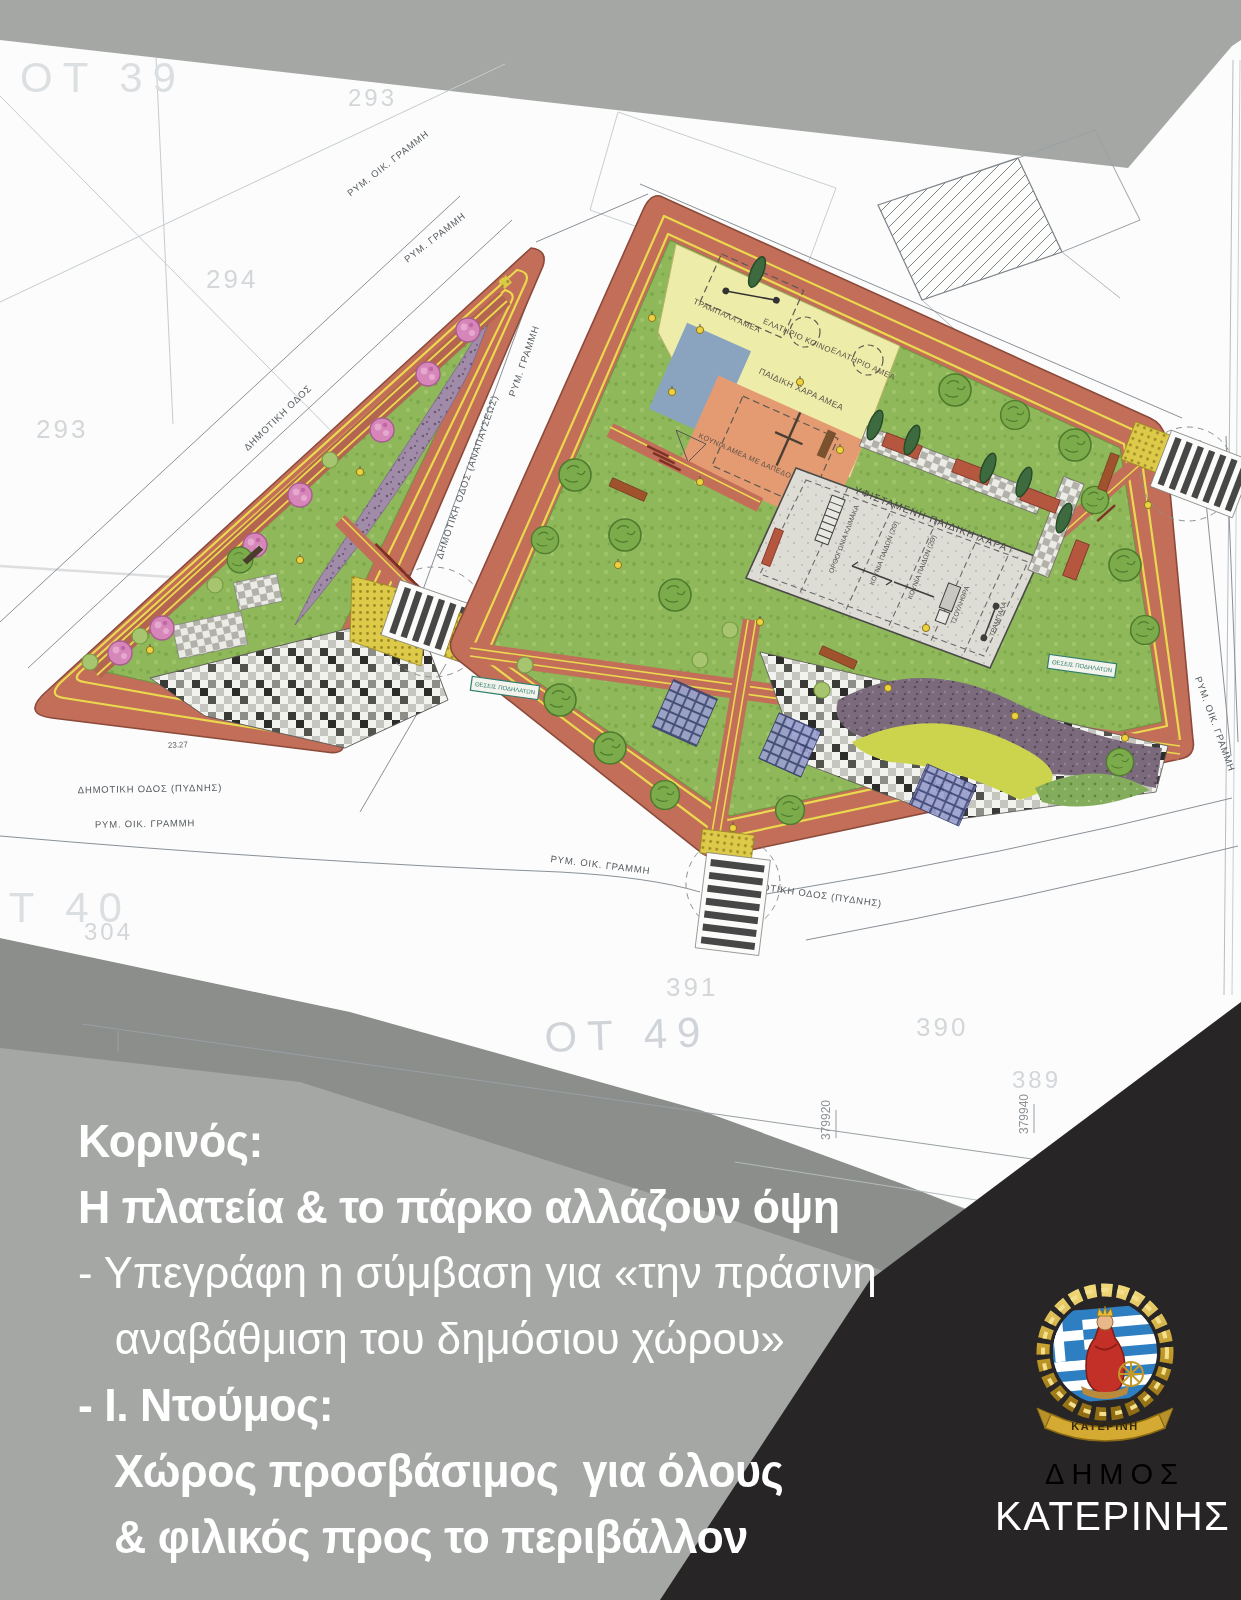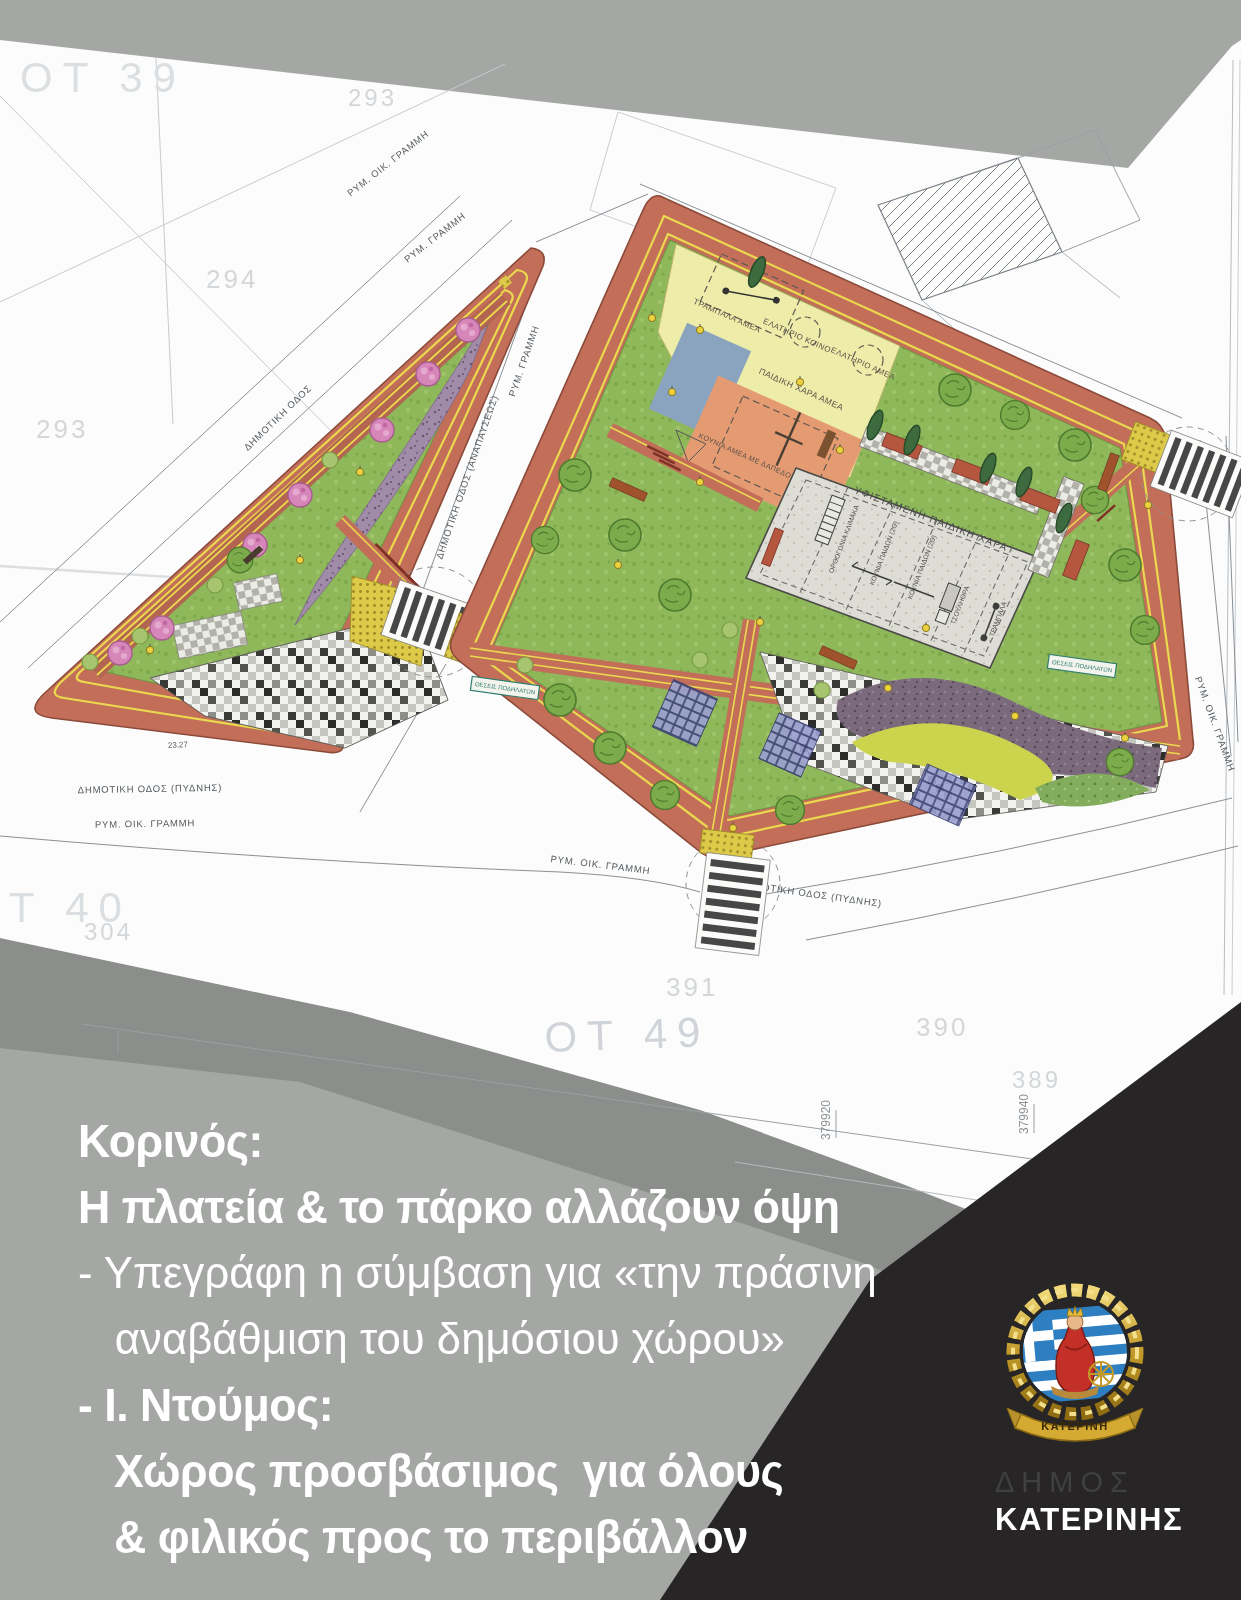--- a/index.html
+++ b/index.html
@@ -9,24 +9,24 @@
   }
   svg text{font-family:"Liberation Sans",sans-serif;}
   .caption{
     position:absolute;left:78px;top:1108px;width:920px;color:#ffffff;z-index:5;
   }
   .caption .ln{white-space:pre-wrap;line-height:66px;}
   .cap-bold{font-size:47px;font-weight:700;letter-spacing:-0.5px;transform:scaleX(0.95);transform-origin:0 50%;}
   .cap-light{font-size:45px;font-weight:400;letter-spacing:0px;transform:scaleX(0.97);transform-origin:0 50%;}
   .ind{padding-left:38px;}
   .logo{
-    position:absolute;left:995px;top:1282px;width:190px;z-index:6;text-align:left;color:#fff;
+    position:absolute;left:995px;top:1282px;width:190px;z-index:6;text-align:right;color:#fff;
   }
-  .logo .org1{font-size:29px;font-weight:400;letter-spacing:7px;margin-top:12px;color:#404040;}
-  .logo .org2{font-size:31px;font-weight:700;letter-spacing:1.5px;margin-top:3px;}
+  .logo .org1{font-size:29px;font-weight:400;letter-spacing:7px;margin-top:4px;color:#000000;}
+  .logo .org2{font-size:40px;font-weight:400;letter-spacing:1.5px;margin-top:3px;}
 </style>
 </head>
 <body>
 
 <svg width="1241" height="1600" viewBox="0 0 1241 1600" style="position:absolute;left:0;top:0;">
   <defs>
     <pattern id="pcheck" width="32" height="32" patternUnits="userSpaceOnUse">
       <rect width="32" height="32" fill="#f2f2ee"></rect>
       <rect x="8" y="0" width="8" height="8" fill="#c6c6c0"></rect>
       <rect x="24" y="0" width="8" height="8" fill="#c6c6c0"></rect>

